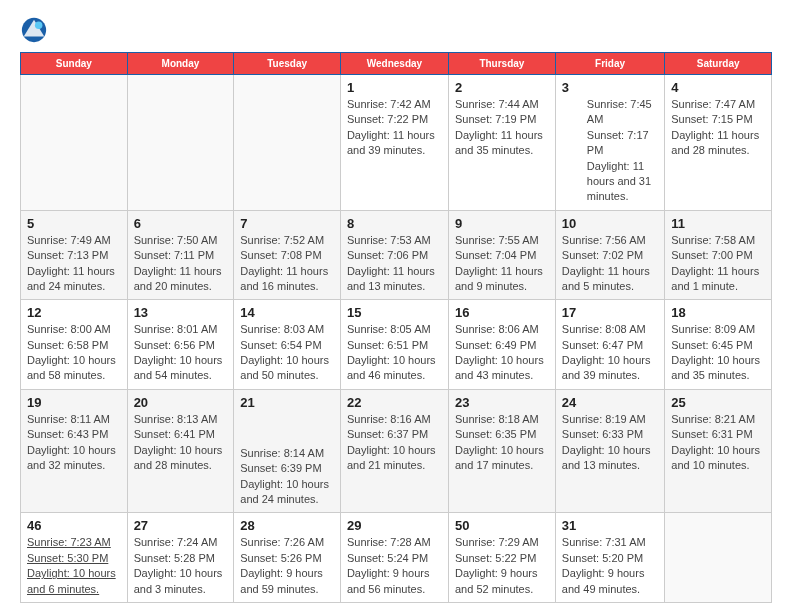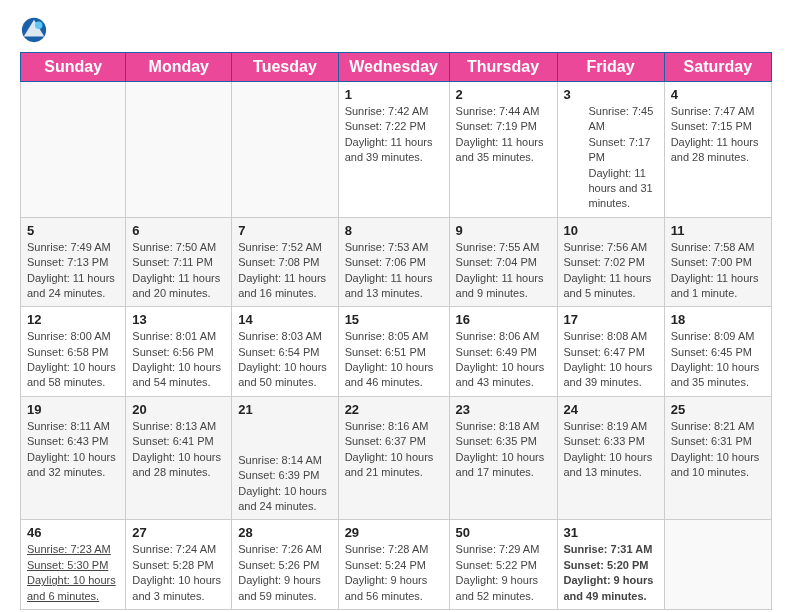--- a/index.html
+++ b/index.html
@@ -56,24 +56,24 @@
     .subtitle {
       font-size: 14px;
       color: #555;
     }
     table {
       width: 100%;
       border-collapse: collapse;
       font-size: 11px;
     }
     thead tr th {
-      background: #ec4899;
+      background: #ef4444;
       color: #fff;
       padding: 5px 6px;
-      font-size: 16px;
+      font-size: 10px;
       font-weight: bold;
       border: 1px solid #1a5fa8;
     }
     tbody tr td {
       border: 1px solid #ccc;
       vertical-align: top;
       padding: 5px 6px;
       width: 113px;
       min-height: 80px;
       background: #fff;
@@ -322,21 +322,21 @@
 Daylight: 9 hours and 56 minutes.</div>
           </td>
           <td>
             <span class="day-num">50</span>
             <div class="day-info" style="white-space: pre-line;">Sunrise: 7:29 AM
 Sunset: 5:22 PM
 Daylight: 9 hours and 52 minutes.</div>
           </td>
           <td>
             <span class="day-num">31</span>
-            <div class="day-info" style="white-space: pre-line; font-weight: bold;">Sunrise: 7:31 AM
+            <div class="day-info" style="white-space: pre-line;">Sunrise: 7:31 AM
 Sunset: 5:20 PM
 Daylight: 9 hours and 49 minutes.</div>
           </td>
           <td class="empty"></td>
         </tr>
       </tbody>
   </table>
 </div>
 
 </body></html>

